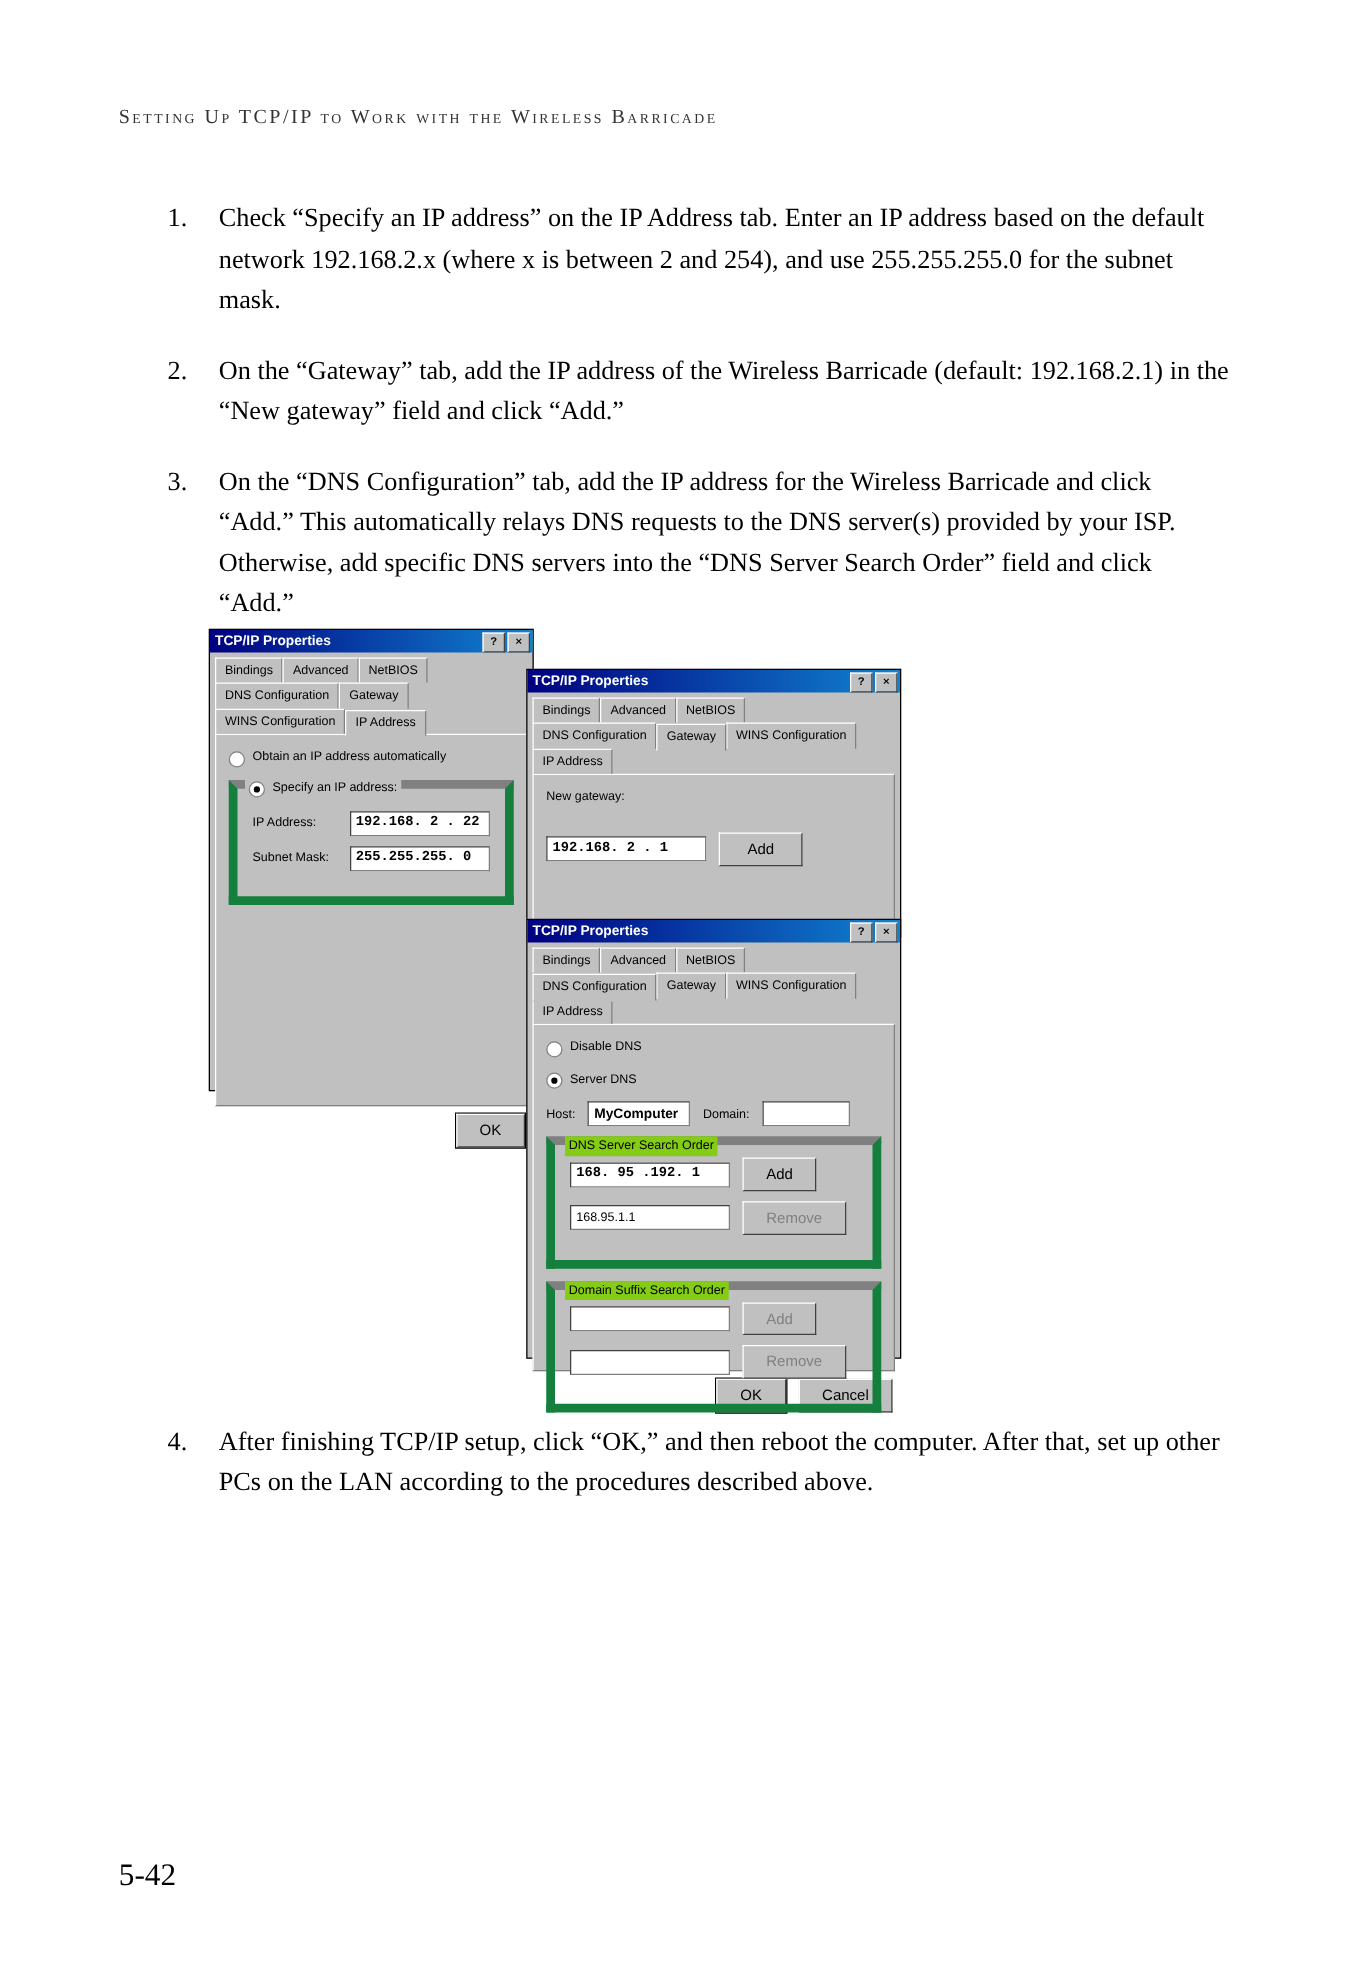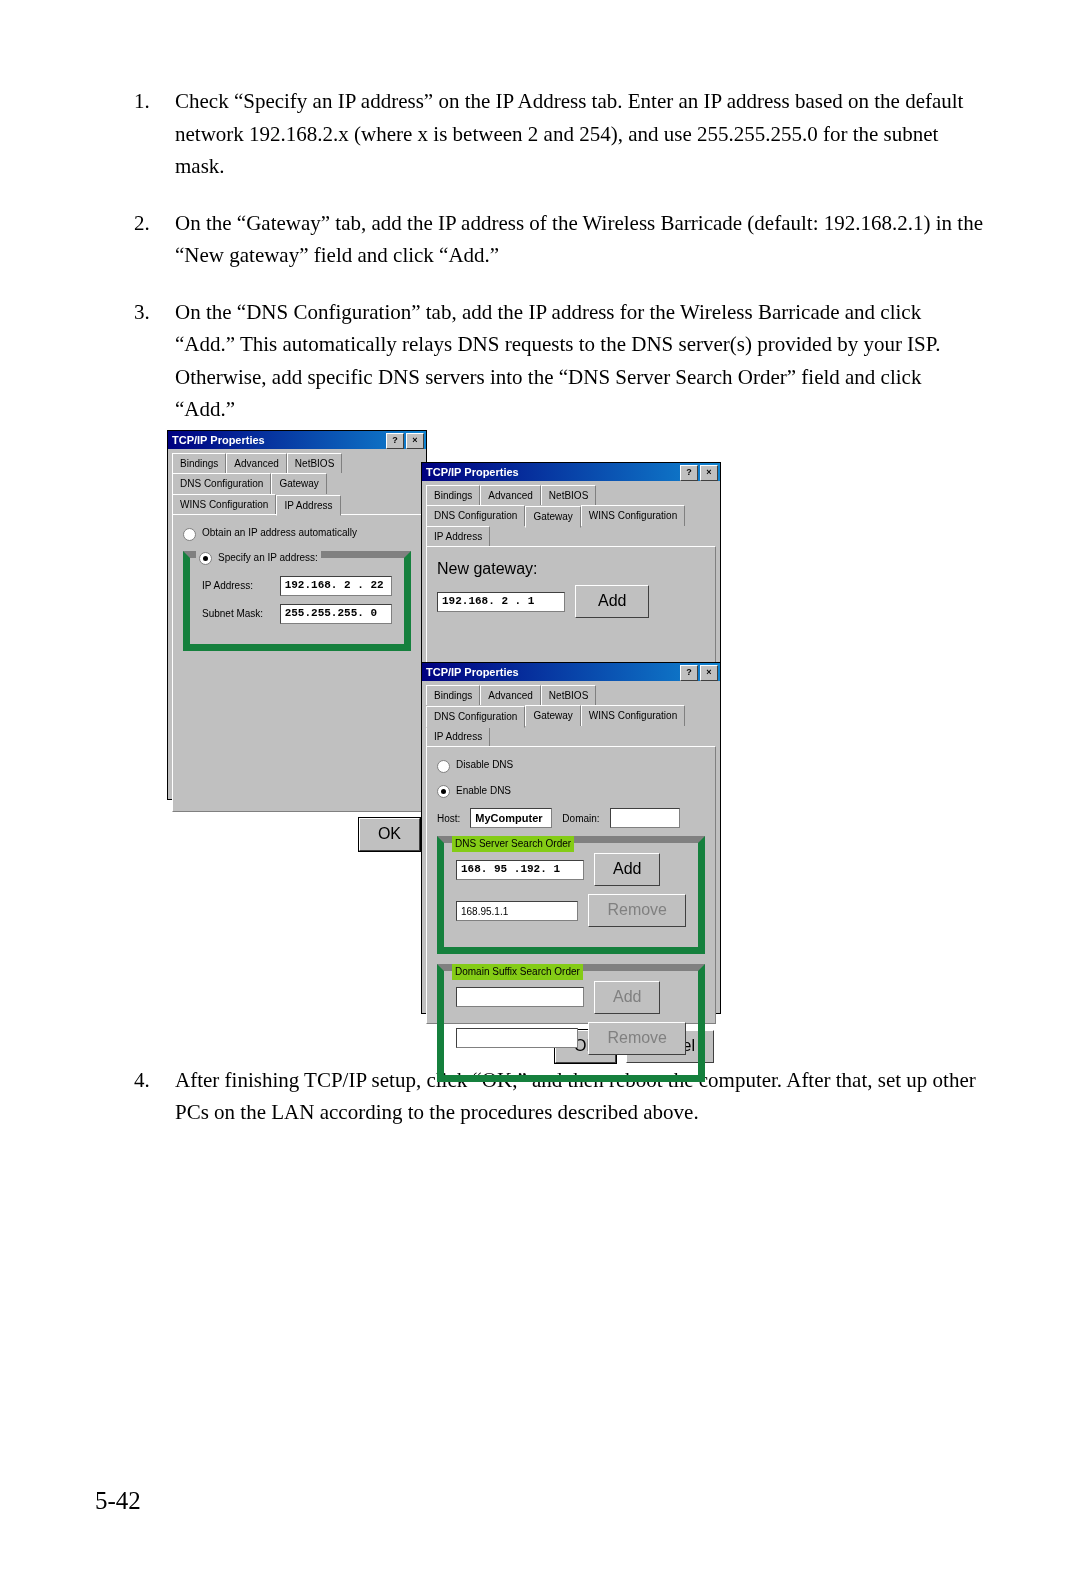--- a/index.html
+++ b/index.html
@@ -20,34 +20,35 @@
 .panel{margin:0 4px 4px 4px;border:1px solid #fff;border-right-color:#808080;border-bottom-color:#808080;background:#c0c0c0;padding:10px 10px 8px 10px}
 .info{font-size:10px;line-height:1.3;margin-bottom:16px}
 .radio{display:flex;align-items:flex-end;gap:6px;font-size:10px;margin-bottom:10px}
 .radio .dot{width:11px;height:11px;border-radius:50%;border:1px solid #808080;background:#fff;display:inline-flex;align-items:center;justify-content:center}
 .radio .dot.on::after{content:"";width:5px;height:5px;border-radius:50%;background:#000}
 .grp{border:7px solid #15803d;border-top-color:#808080;position:relative;padding:10px 12px 12px 12px;margin-bottom:10px}
 .grp .legend{position:absolute;top:-7px;left:8px;background:#84cc16;padding:0 3px;font-size:10px}
 .row{display:flex;align-items:center;gap:10px;margin-bottom:8px}
 .lbl{font-size:10px;width:74px;text-align:left}
 .inp{font-family:'Courier New',monospace;font-size:11px;font-weight:bold;background:#fff;border:1px solid #808080;border-top-color:#404040;border-left-color:#404040;padding:2px 4px;height:14px;display:inline-flex;align-items:center}
-.btn{border:1px solid #fff;border-right-color:#404040;border-bottom-color:#404040;background:#c0c0c0;font-size:16px;padding:3px 18px;display:inline-block;text-align:center}
+.btn{border:1px solid #fff;border-right-color:#404040;border-bottom-color:#404040;background:#c0c0c0;font-size:12px;padding:3px 18px;display:inline-block;text-align:center}
 .btn.def{box-shadow:0 0 0 1px #000}
 .btn.dis{color:#808080}
 .listbox{background:#fff;border:1px solid #808080;border-top-color:#404040;border-left-color:#404040;font-size:10px;padding:2px 4px}
 
 #d1{left:0;top:0;width:260px;height:370px}
 #d2{left:254px;top:32px;width:300px;height:215px}
 #d3{left:254px;top:232px;width:300px;height:352px}
 .okrow{display:flex;justify-content:flex-end;gap:10px;margin:6px 6px 6px 0}
 </style>
 </head>
 <body>
 
 <div class="page">
+  <div class="running-head">Setting Up TCP/IP to Work with the Wireless Barricade</div>
 
   <ol class="steps">
     <li>Check “Specify an IP address” on the IP Address tab. Enter an IP address based on the default network 192.168.2.x (where x is between 2 and 254), and use 255.255.255.0 for the subnet mask.</li>
     <li>On the “Gateway” tab, add the IP address of the Wireless Barricade (default: 192.168.2.1) in the “New gateway” field and click “Add.”</li>
     <li>
       <span>On the “DNS Configuration” tab, add the IP address for the Wireless Barricade and click “Add.” This automatically relays DNS requests to the DNS server(s) provided by your ISP. Otherwise, add specific DNS servers into the “DNS Server Search Order” field and click “Add.”</span>
 
       <div class="shots">
 
         <div class="dlg" id="d1">
@@ -106,21 +107,21 @@
             <span class="tab">Advanced</span>
             <span class="tab">NetBIOS</span>
           </div>
           <div class="tabs" style="margin-top:0">
             <span class="tab">DNS Configuration</span>
             <span class="tab active">Gateway</span>
             <span class="tab">WINS Configuration</span>
             <span class="tab">IP Address</span>
           </div>
           <div class="panel" style="height:120px">
-            <div style="font-size:16px;margin-bottom:3px">New gateway:</div>
+            <div style="font-size:10px;margin-bottom:20px">New gateway:</div>
             <div class="row">
               <span class="inp" style="width:118px">192.168. 2 . 1</span>
               <span class="btn" style="padding:3px 22px">Add</span>
             </div>
           </div>
         </div>
 
         <div class="dlg" id="d3">
           <div class="titlebar">
             <span>TCP/IP Properties</span>
@@ -139,21 +140,21 @@
             <span class="tab">WINS Configuration</span>
             <span class="tab">IP Address</span>
           </div>
           <div class="panel" style="height:258px">
             <div class="radio">
               <span class="dot"></span>
                 <span>Disable DNS</span>
             </div>
             <div class="radio">
               <span class="dot on"></span>
-                <span>Enable DNS</span>
+                <span>Server DNS</span>
             </div>
             <div class="row">
               <span style="font-size:10px">Host:</span>
               <span class="inp" style="width:72px;font-family:inherit;font-weight:bold">MyComputer</span>
               <span style="font-size:10px">Domain:</span>
               <span class="inp" style="width:60px"></span>
             </div>
             <div class="grp">
               <span class="legend">DNS Server Search Order</span>
               <div class="row">

